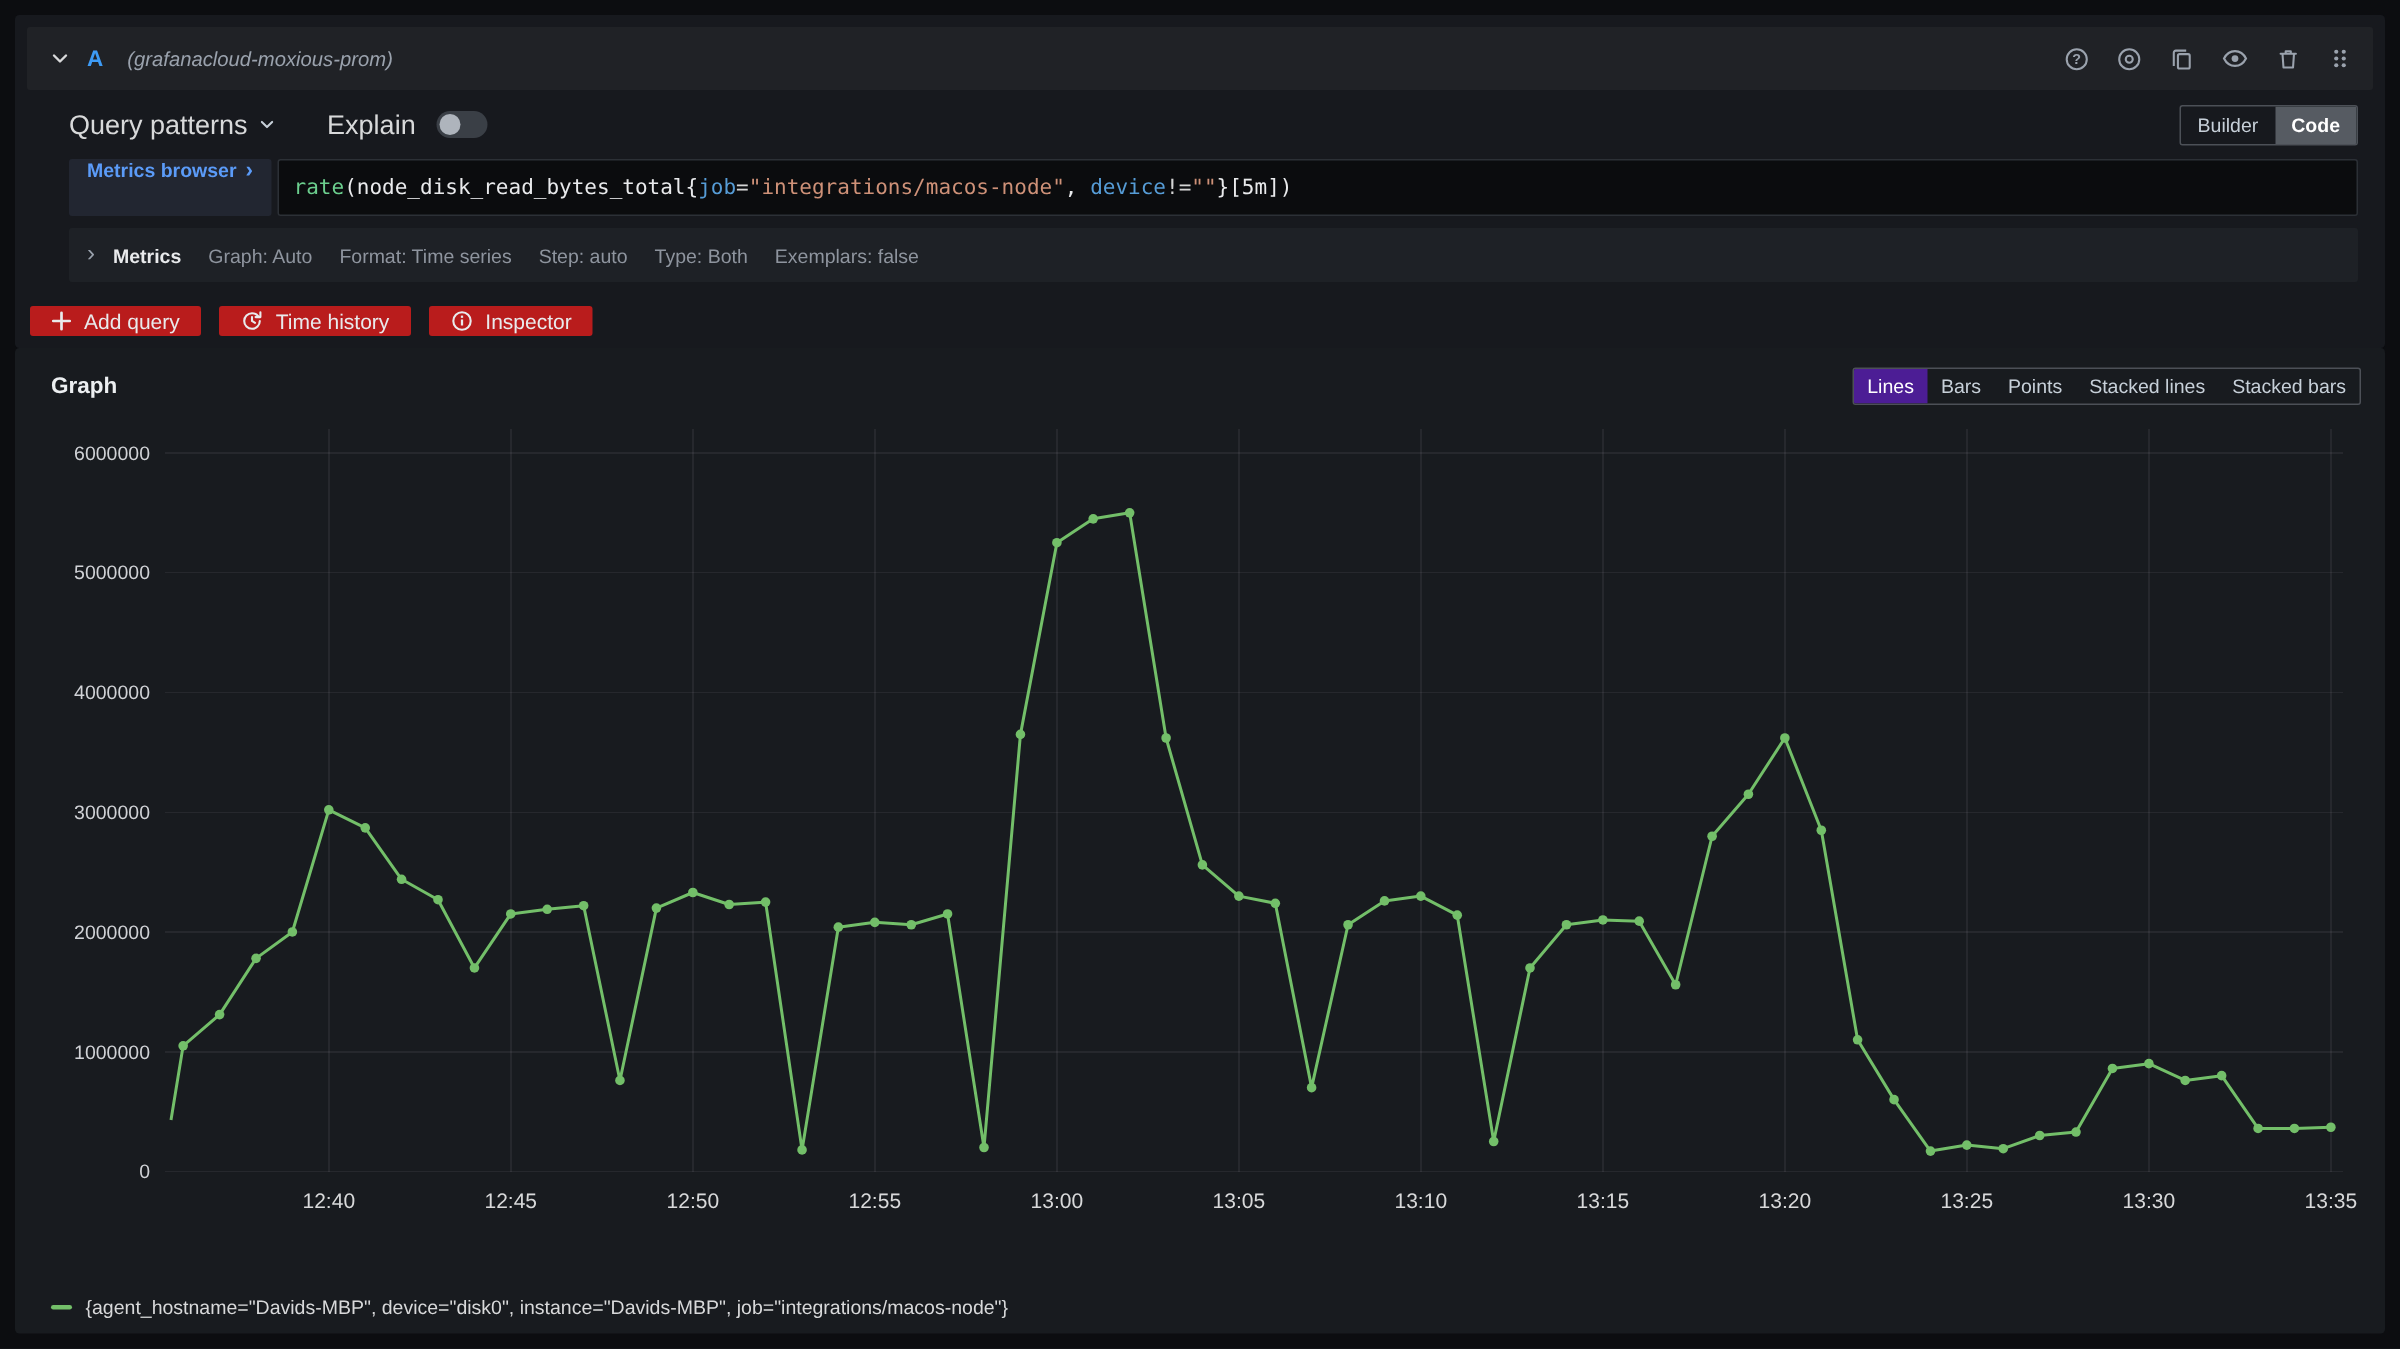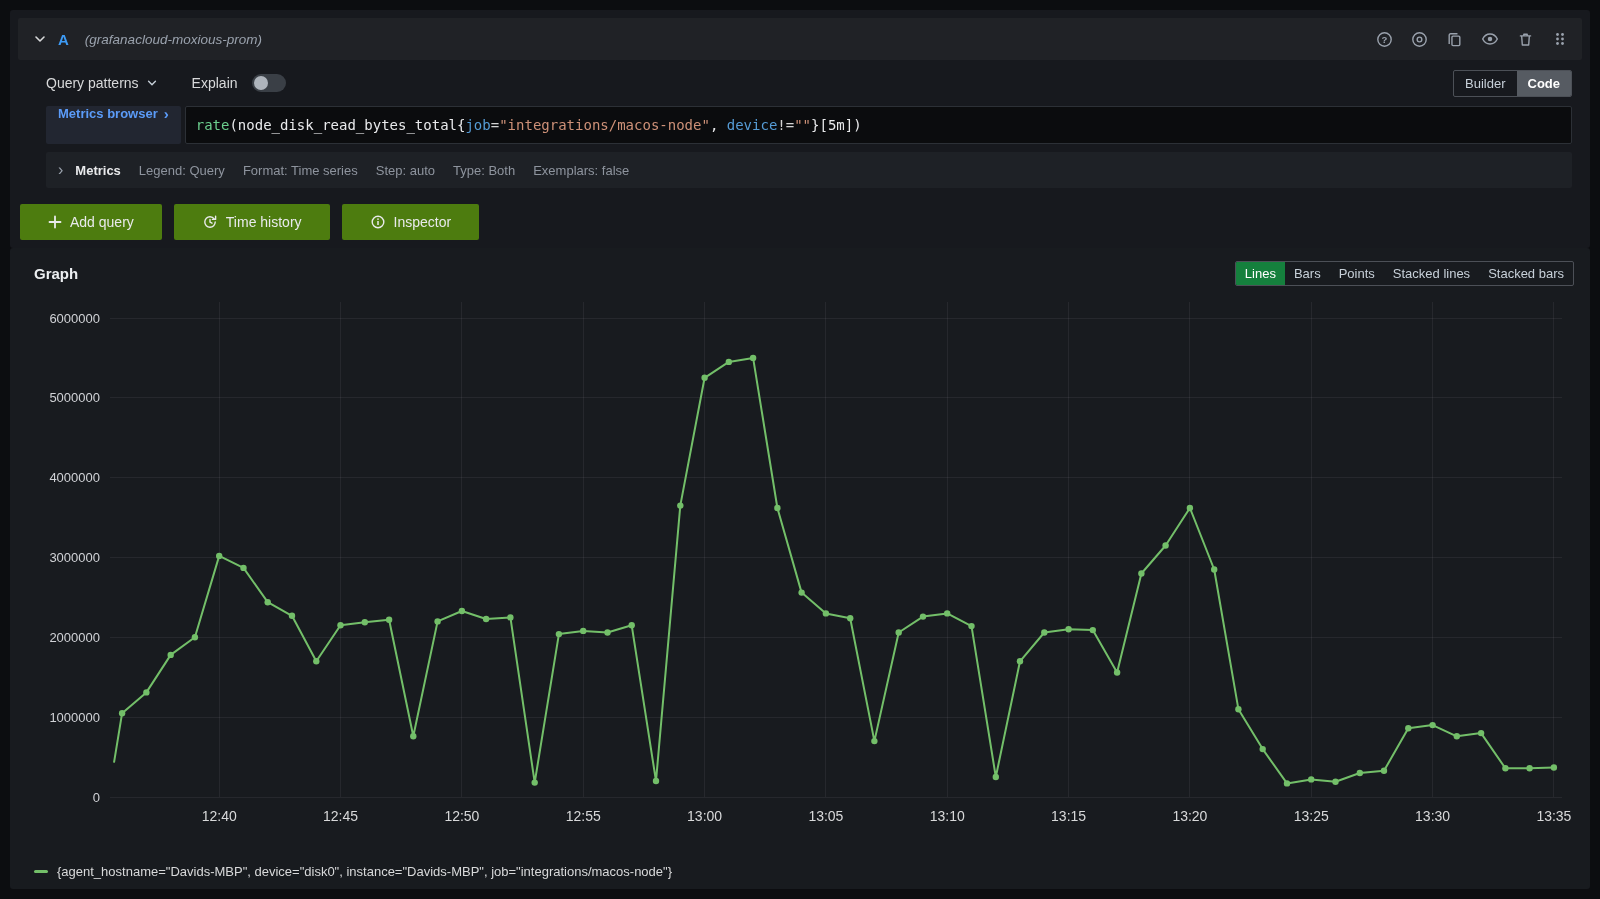--- a/index.html
+++ b/index.html
@@ -10,21 +10,21 @@
   svg.ic{display:block}
 
   
   .query-panel{background:#17191e;border-radius:3px;padding:8px;flex:0 0 auto}
   .qheader{display:flex;align-items:center;height:42px;background:#202226;border-radius:2px;padding:0 14px;gap:10px}
   .ref-id{color:#3d9bf5;font-weight:700;font-size:15px;margin-right:6px}
   .ds-name{color:#9aa2ad;font-style:italic;font-size:13.5px}
   .qheader-icons{margin-left:auto;display:flex;gap:18px;align-items:center}
   .qbody{margin:0 10px 0 28px}
   .row2{display:flex;align-items:center;height:46px;gap:8px}
-  .link-lbl{font-size:14px;color:#d8d9da}
+  .link-lbl{font-size:18px;color:#d8d9da}
   .qp-wrap{display:flex;align-items:center;gap:7px;background:none;border:none;cursor:pointer;margin-right:26px}
   .toggle{width:34px;height:18px;border-radius:9px;background:#3a3f46;position:relative;border:none;cursor:pointer;margin-left:6px}
   .toggle .knob{position:absolute;left:2px;top:2px;width:14px;height:14px;border-radius:50%;background:#aeb4bc}
   .mode-group{margin-left:auto;display:flex;border:1px solid #4c5057;border-radius:2px;overflow:hidden}
   .mode-btn{background:transparent;border:none;color:#c7d0d9;font-size:13px;padding:5px 11px;cursor:pointer}
   .mode-btn.selected{background:#565b62;color:#fff;font-weight:700}
   .row3{display:flex;height:38px;gap:4px}
   .metrics-chip{display:flex;align-items:flex-start;gap:6px;background:#222631;border:none;border-radius:2px;padding:0 12px;color:#5b9bf8;font-size:13px;font-weight:600;cursor:pointer}
   .chip-chev{font-size:15px;line-height:1;color:#5b9bf8}
   .code-box{flex:1;background:#0b0c0e;border:1px solid #2c3036;border-radius:2px;display:flex;align-items:center;padding:0 10px;font-family:"DejaVu Sans Mono",monospace;font-size:14px;white-space:pre;cursor:text}
@@ -34,29 +34,29 @@
   .tok-string{color:#ce9178}
   .tok-plain{color:#e9eaec}
   .tok-duration{color:#e9eaec}
   .row4{margin-top:8px;height:36px;background:#1e2126;border-radius:2px;display:flex;align-items:center;padding:0 12px;gap:18px;cursor:pointer}
   .opt-chev{color:#9aa2ad;font-size:16px;line-height:1;margin-right:-6px}
   .opt-label{font-size:13px;font-weight:700;color:#e9eaec}
   .opt-item{font-size:13px;color:#8e949e}
 
   
   .actions{display:flex;gap:12px;margin-top:16px;margin-left:2px}
-  .act-btn{display:flex;align-items:center;gap:8px;background:#4d7c0f;border:none;border-radius:2px;color:#e9eaec;font-size:14px;font-weight:500;height:36px;padding:0 28px;cursor:pointer}
+  .act-btn{display:flex;align-items:center;gap:8px;background:#b91c1c;border:none;border-radius:2px;color:#e9eaec;font-size:14px;font-weight:500;height:20px;padding:0 14px;cursor:pointer}
 
   
   .graph-panel{margin-top:0;flex:1;background:#181b1f;border-radius:3px;padding:8px 16px 6px;display:flex;flex-direction:column;min-height:0;overflow:hidden}
   .gheader{display:flex;align-items:center;height:34px}
   .gtitle{font-size:15px;font-weight:700;color:#eceff1;padding-left:8px}
   .vm-group{margin-left:auto;display:flex;border:1px solid #4c5057;border-radius:2px;overflow:hidden}
   .vm-btn{background:transparent;border:none;color:#c7d0d9;font-size:13px;padding:4px 9px;cursor:pointer}
-  .vm-btn.selected{background:#15803d;color:#fff}
+  .vm-btn.selected{background:#4c1d95;color:#fff}
   .chart-wrap{flex:1;min-height:0}
   svg.chart text{font-family:"Liberation Sans",sans-serif}
   .grid{stroke:rgba(204,204,220,0.08);stroke-width:1;shape-rendering:crispEdges}
   .series-line{fill:none;stroke-width:2;stroke-linejoin:round}
   .ylab{fill:#d0d2d6;font-size:13px}
   .xlab{fill:#d8d9da;font-size:14px;font-weight:500}
   .legend{display:flex;align-items:center;gap:9px;height:24px;padding-left:8px}
   .legend-marker{width:14px;height:3px;border-radius:2px;flex:0 0 auto}
   .legend-text{font-size:13px;color:#d8d9da}
 </style>
@@ -146,21 +146,21 @@
       </button>
       <div class="code-box">
         <span><span class="tok-function">rate</span><span class="tok-plain">(node_disk_read_bytes_total{</span><span class="tok-label">job</span><span class="tok-operator">=</span><span class="tok-string">"integrations/macos-node"</span><span class="tok-plain">, </span><span class="tok-label">device</span><span class="tok-operator">!=</span><span class="tok-string">""</span><span class="tok-plain">}</span><span class="tok-duration">[5m]</span><span class="tok-plain">)</span></span>
       </div>
     </div>
 
     <div class="row4">
       <span class="opt-chev">›</span>
       <span class="opt-label">Metrics</span>
       <span style="display:flex;gap:18px">
-          <span class="opt-item">Legend: Query</span>
+          <span class="opt-item">Graph: Auto</span>
           <span class="opt-item">Format: Time series</span>
           <span class="opt-item">Step: auto</span>
           <span class="opt-item">Type: Both</span>
           <span class="opt-item">Exemplars: false</span>
         </span>
     </div>
 
   </div>
 
   <div class="actions">

